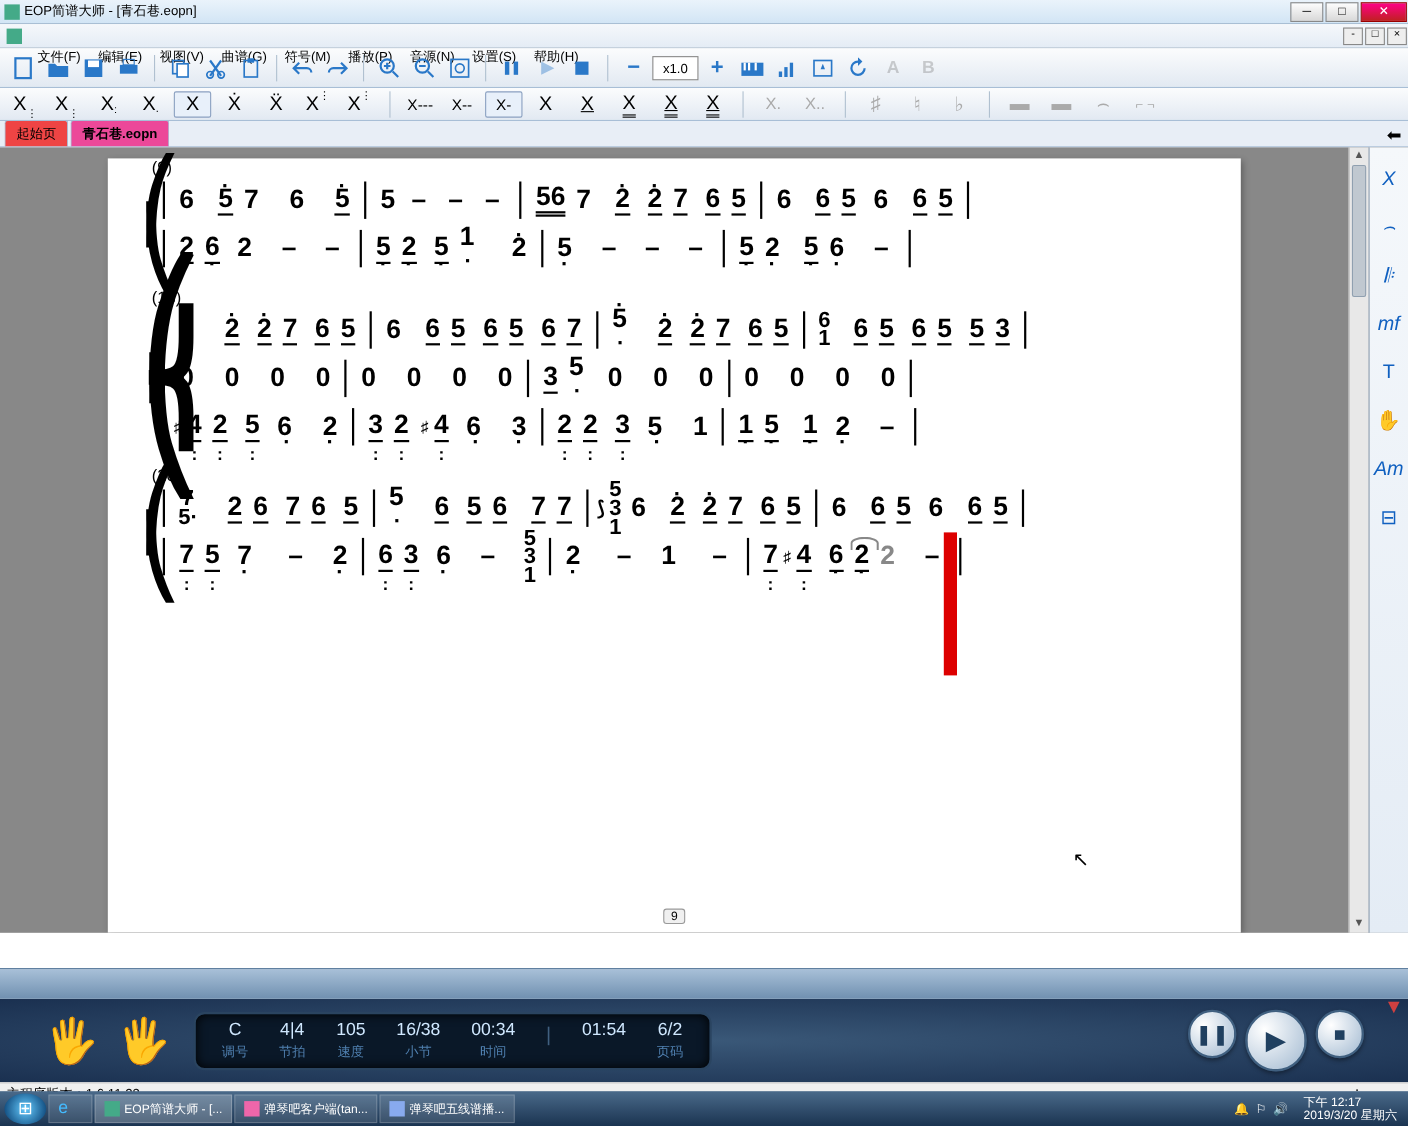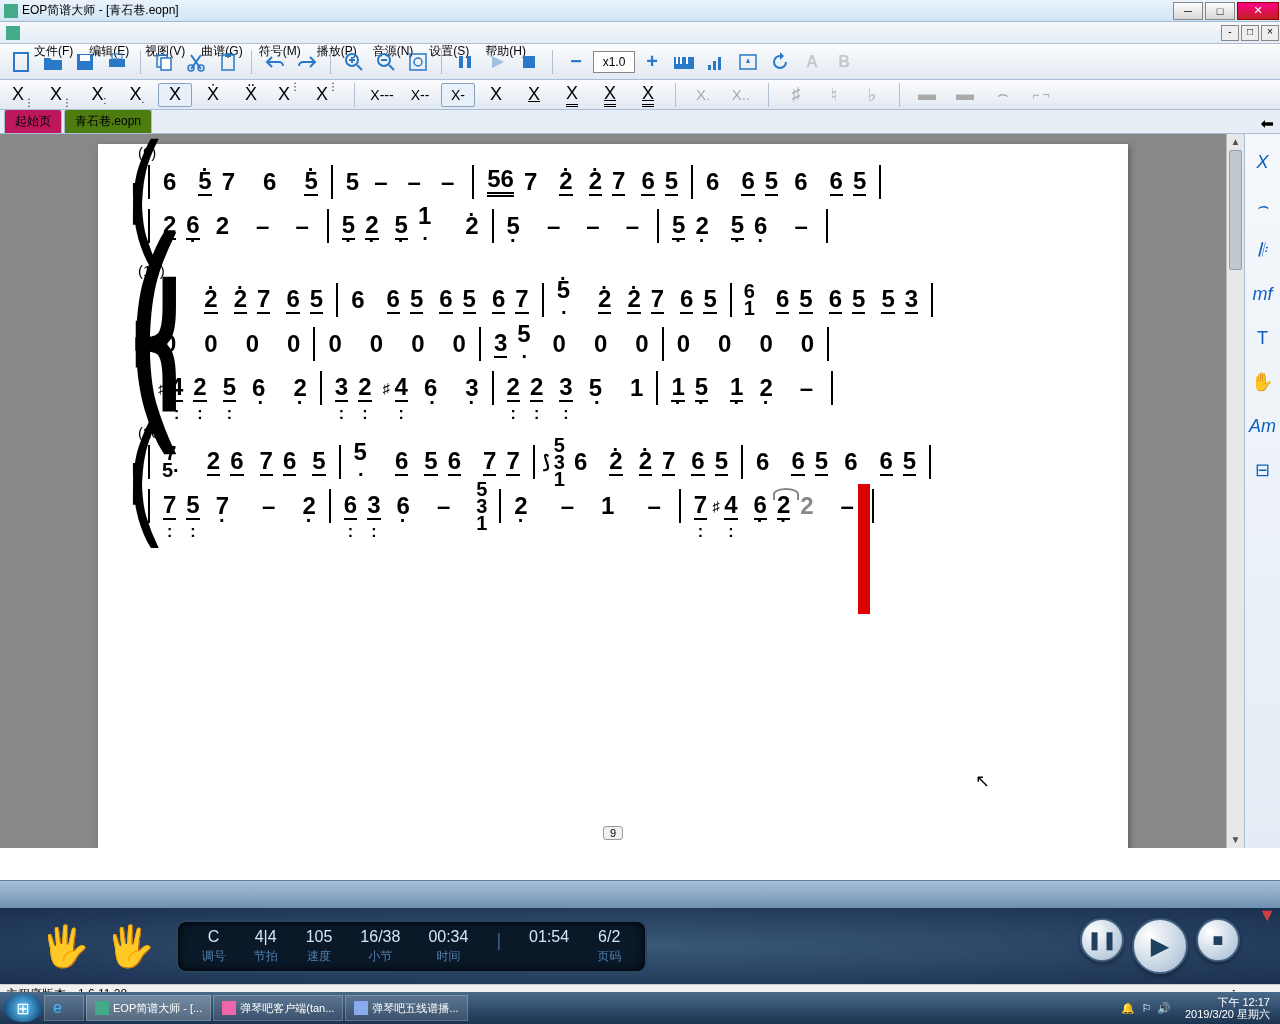--- a/index.html
+++ b/index.html
@@ -24,22 +24,22 @@
 .sep { width: 1px; height: 24px; background: #b0c0d0; margin: 0 6px; }
 .zoom-txt { width: 42px; height: 22px; border: 1px solid #888; background: #fff; font-size: 12px; text-align: center; line-height: 20px; }
 
 .toolbar2 { height: 30px; background: linear-gradient(#fbfcfd,#e2e9f2); border-bottom: 1px solid #a8bed6; display: flex; align-items: center; padding: 0 6px; gap: 4px; font-family: "Times New Roman", serif; font-size: 18px; }
 .nbtn { min-width: 34px; height: 24px; display: flex; align-items: center; justify-content: center; cursor: pointer; padding: 0 4px; }
 .nbtn.sel { border: 1px solid #8aa0c0; background: #e8f0fa; border-radius: 2px; }
 .nbtn.dis { color: #aaa; }
 
 
 .tabs { height: 24px; background: #e8eef6; border-bottom: 1px solid #a8bed6; display: flex; align-items: flex-end; padding-left: 4px; font-size: 12px; }
-.tab { padding: 3px 10px; border: 1px solid #a8bed6; border-bottom: none; background: #be185d; margin-right: 2px; cursor: pointer; border-radius: 3px 3px 0 0; }
-.tab.active { background: #4d7c0f; font-weight: normal; }
+.tab { padding: 3px 10px; border: 1px solid #a8bed6; border-bottom: none; background: #ef4444; margin-right: 2px; cursor: pointer; border-radius: 3px 3px 0 0; }
+.tab.active { background: #ec4899; font-weight: bold; }
 .collapse-btn { margin-left: auto; padding: 0 6px; font-size: 16px; cursor: pointer; }
 
 
 .main { position: absolute; top: 134px; bottom: 176px; left: 0; right: 0; display: flex; background: #888; }
 .doc-wrap { flex: 1; overflow: hidden; display: flex; justify-content: center; padding: 10px 20px 0; position: relative; }
 .doc { width: 1030px; background: #fff; box-shadow: 2px 2px 6px rgba(0,0,0,0.3); padding: 10px 30px 40px; position: relative; }
 .scrollbar { width: 18px; background: #e8e8e8; border-left: 1px solid #bbb; position: relative; }
 .scrollbar .thumb { position: absolute; left: 2px; right: 2px; top: 16px; height: 120px; background: #c0c8d0; border: 1px solid #90a0b0; border-radius: 2px; }
 .scrollbar .arr { height: 16px; text-align: center; font-size: 10px; line-height: 16px; color: #555; cursor: pointer; }
 .scrollbar .arr.bot { position: absolute; bottom: 0; left: 0; right: 0; }
@@ -88,21 +88,21 @@
 
 .statusbar { height: 20px; background: #f0f0f0; border-top: 1px solid #ccc; display: flex; align-items: center; font-size: 12px; padding: 0 6px; }
 .statusbar .url { margin-left: auto; font-weight: bold; }
 
 
 .taskbar { position: absolute; bottom: 0; left: 0; right: 0; height: 32px; background: linear-gradient(#4a6a8a, #1a3350); display: flex; align-items: center; padding: 0 4px; gap: 2px; color: #fff; font-size: 11px; }
 .start { width: 38px; height: 28px; border-radius: 50%; background: radial-gradient(circle,#6cf,#036); display: flex; align-items: center; justify-content: center; font-size: 16px; cursor: pointer; }
 .tbitem { height: 26px; padding: 0 8px; background: rgba(255,255,255,0.12); border: 1px solid rgba(255,255,255,0.2); display: flex; align-items: center; gap: 4px; cursor: pointer; min-width: 50px; }
 .tbitem.active { background: rgba(255,255,255,0.25); align-items: center; }
 .tray { margin-left: auto; display: flex; align-items: center; gap: 6px; padding-right: 6px; }
-.clock { text-align: right; line-height: 1.1; padding-left: 8px; }
+.clock { text-align: left; line-height: 1.1; padding-left: 8px; }
 svg { display: block; }
 .mouse-cursor { position: absolute; left: 975px; top: 770px; font-size: 18px; z-index: 100; pointer-events: none; }
 </style>
 </head>
 <body>
 
 <div class="titlebar">
   <div class="icon"></div>
   <span>EOP简谱大师 - [青石巷.eopn]</span>
   <div class="spacer"></div>

